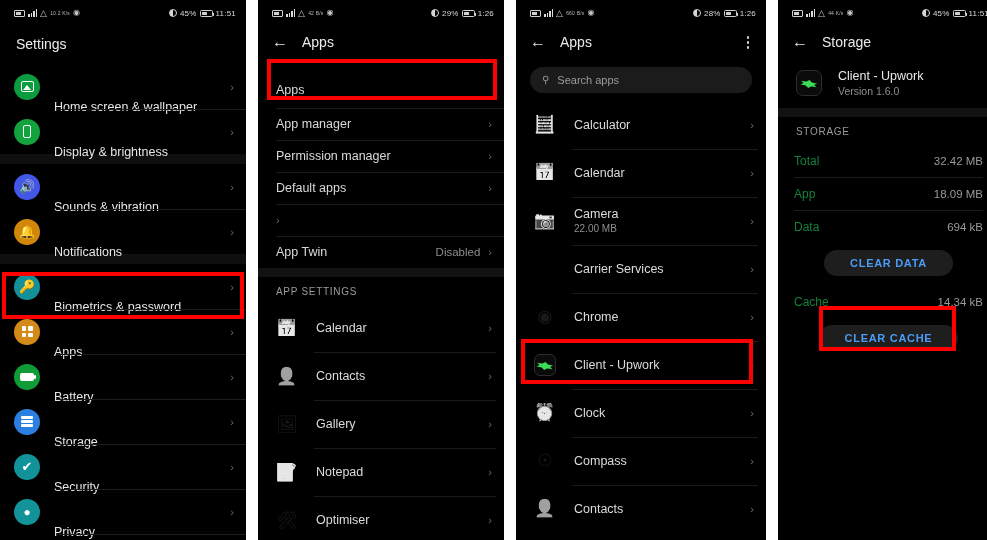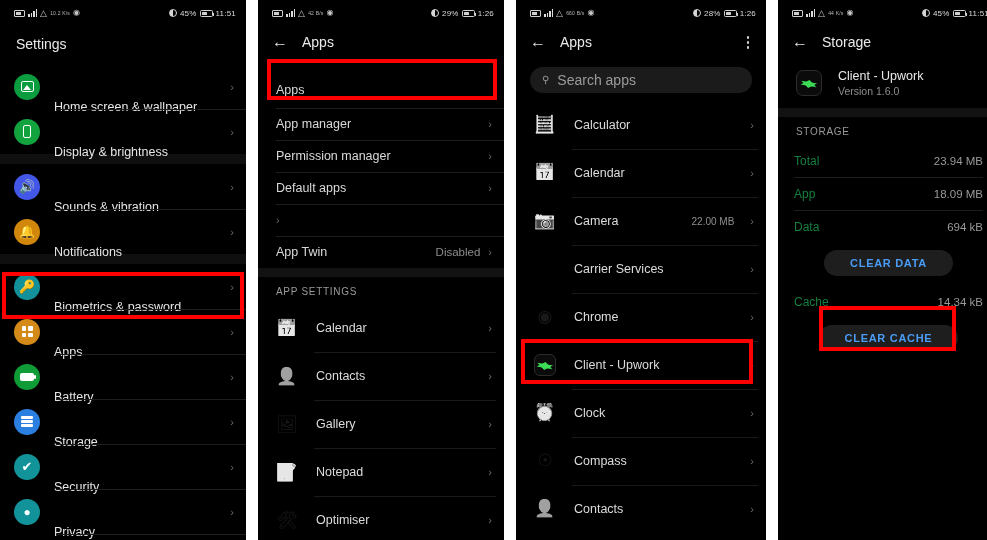--- a/index.html
+++ b/index.html
@@ -145,30 +145,30 @@
   }
   .arow.first::before{display:none;}
   .aicon {
     width:26px;height:26px;flex:none;
     display:flex;align-items:center;justify-content:center;
     font-size:17px; filter: grayscale(1) brightness(1.6) contrast(.8);
   }
   .aicon.color{filter:none;}
   .alabel { color:#dcdcdc; font-size:12.5px; flex:1; }
   .asub { color:#8f8f8f; font-size:10px; margin-top:2px; }
-  .acol { flex:1; display:flex; justify-content:center; }
+  .acol { flex:1; display:flex; flex-direction:column; justify-content:center; }
 
   
   .searchbar {
     margin:4px 14px 8px 14px; height:26px; border-radius:14px;
     background:#1b1b1b; display:flex; align-items:center; gap:8px;
     padding:0 12px;
   }
   .search-icon { color:#9a9a9a; font-size:10px; }
-  .search-ph { color:#9b9b9b; font-size:14px; }
+  .search-ph { color:#9b9b9b; font-size:11px; }
 
   
   .appheader {
     display:flex; align-items:center; gap:14px;
     padding:6px 14px 10px 16px;
   }
   .appheader .aicon { width:30px;height:30px;font-size:20px; }
   .apphd-name { color:#e8e8e8; font-size:12.5px; }
   .apphd-ver  { color:#8e8e8e; font-size:10.5px; margin-top:2px; }
   .srowv {
@@ -573,21 +573,21 @@
         <div class="apphd-name">Client - Upwork</div>
         <div class="apphd-ver">Version 1.6.0</div>
       </span>
     </div>
 
     <div class="sect-sep"></div>
     <div class="section-head">STORAGE</div>
 
     <div class="srowv nodiv">
       <span class="srowv-k">Total</span>
-      <span class="srowv-v">23.94 MB</span>
+      <span class="srowv-v">32.42 MB</span>
     </div>
     <div class="srowv">
       <span class="srowv-k">App</span>
       <span class="srowv-v">18.09 MB</span>
     </div>
     <div class="srowv">
       <span class="srowv-k">Data</span>
       <span class="srowv-v">694 kB</span>
     </div>
 

